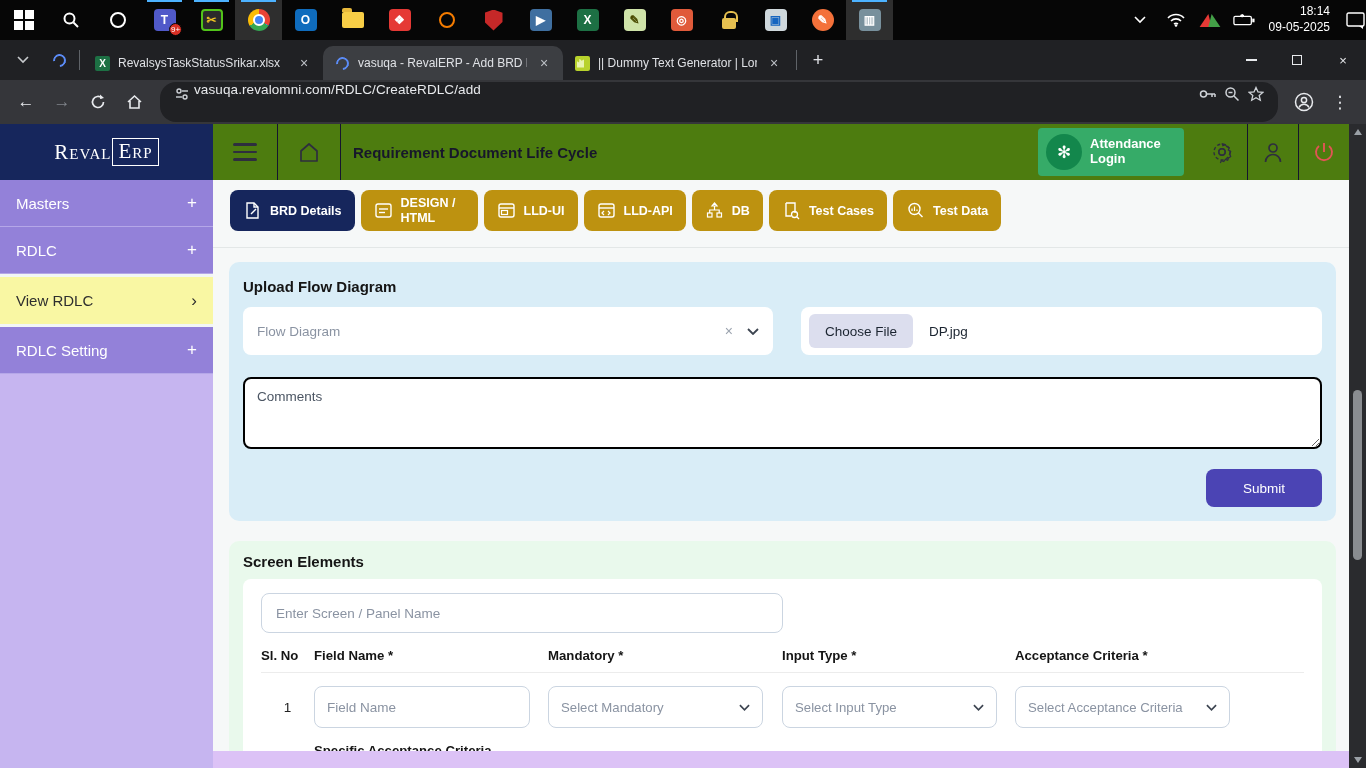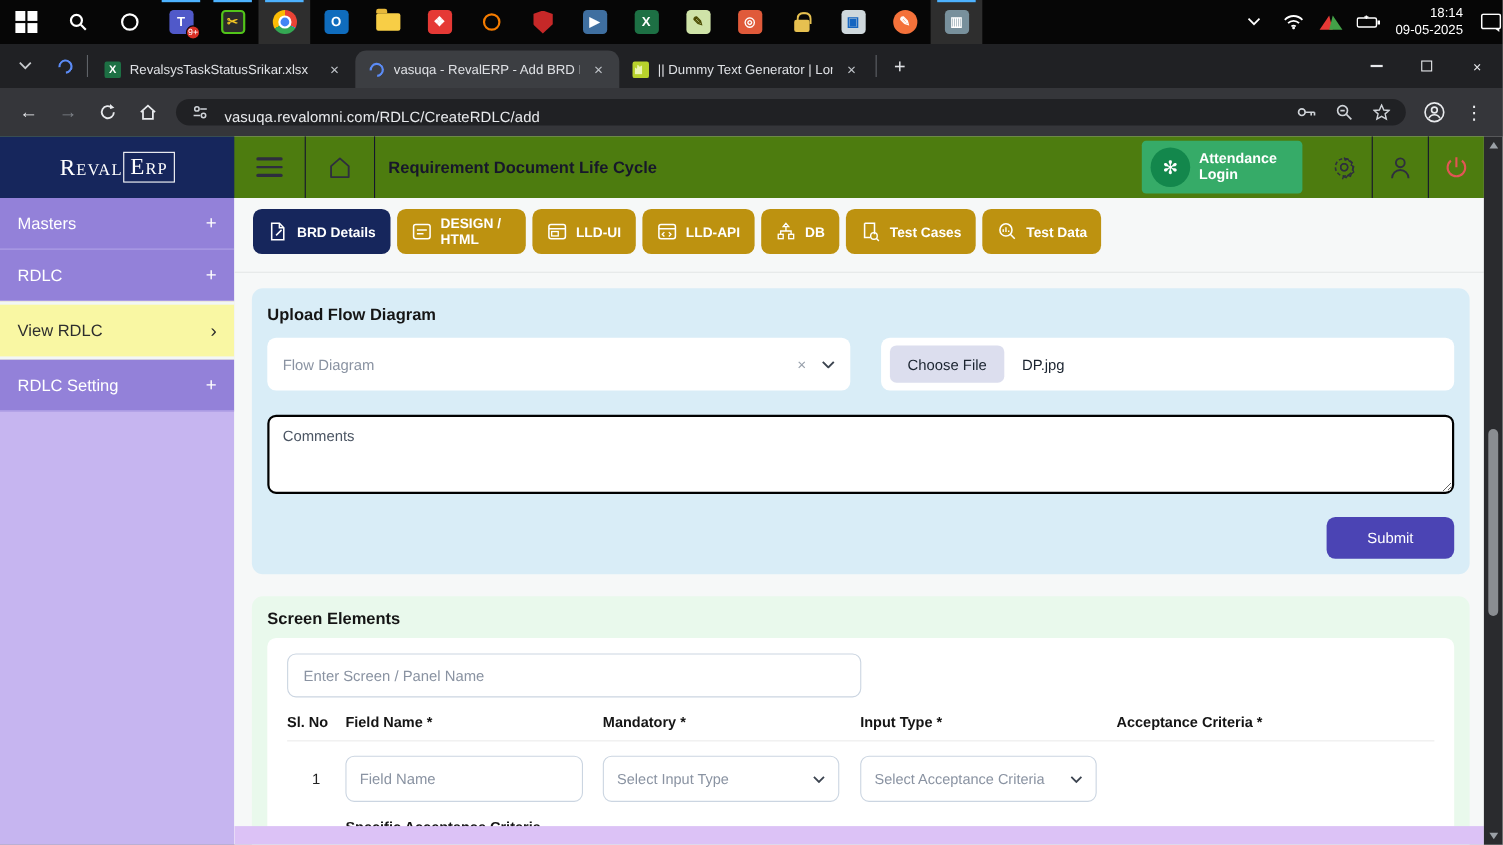--- a/index.html
+++ b/index.html
@@ -50,21 +50,21 @@
   .newtab { width:28px; height:28px; margin:0 0 6px 4px; color:#dfe1e5; font-size:18px; display:flex; align-items:center; justify-content:center; border-radius:50%; }
   .wincontrols { margin-left:auto; display:flex; height:100%; align-items:stretch; }
   .wc { width:46px; display:flex; align-items:center; justify-content:center; color:#e8eaed; font-size:13px; }
   .wc .bar { width:11px; height:1.5px; background:#e8eaed; }
   .wc .box { width:10px; height:10px; border:1.5px solid #e8eaed; }
 
   
   .toolbar { position:absolute; top:80px; left:0; width:1366px; height:44px; background:#35363a; display:flex; align-items:center; padding:0 10px; gap:4px; }
   .nav-ic { width:32px; height:32px; display:flex; align-items:center; justify-content:center; color:#e8eaed; font-size:17px; border-radius:50%; }
   .nav-ic.dim { color:#80858b; }
-  .omnibox { flex:1; height:24px; margin:0 6px; background:#202124; border-radius:16px; display:flex; align-items:flex-end; padding:0 10px; gap:10px; }
+  .omnibox { flex:1; height:40px; margin:0 6px; background:#202124; border-radius:16px; display:flex; align-items:flex-start; padding:0 10px; }
   .omni-url { flex:1; color:#e8eaed; font-size:13.5px; letter-spacing:.1px; }
   .omni-ic { width:24px; height:24px; display:flex; align-items:center; justify-content:center; color:#cfd3d8; }
   .toolbar svg { display:block; }
 
   
   .app { position:absolute; top:124px; left:0; width:1366px; height:644px; background:#f6f8f8; }
 
   
   .pagebar { position:absolute; top:0; right:0; width:17px; height:644px; background:#2a2b2e; }
   .pagebar .arrow { position:absolute; left:0; width:17px; height:16px; display:flex; align-items:center; justify-content:center; }
@@ -505,20 +505,28 @@
           <div class="grid-row th-row">
             <div>Sl. No</div>
             <div>Field Name *</div>
             <div>Mandatory *</div>
             <div>Input Type *</div>
             <div>Acceptance Criteria *</div>
           </div>
           <div class="grid-row td-row">
             <div class="slno">1</div>
             <div><input class="cell-input" placeholder="Field Name" style=""></div>
+            <div>
+              <div class="cell-select">
+                <span class="ph">Select Mandatory</span>
+                <svg class="chev" width="11" height="7" viewBox="0 0 12 7">
+                    <polyline points="1,1 6,6 11,1" fill="none" stroke="#3c4450" stroke-width="1.8"></polyline>
+                  </svg>
+              </div>
+            </div>
             <div>
               <div class="cell-select">
                 <span class="ph">Select Input Type</span>
                 <svg class="chev" width="11" height="7" viewBox="0 0 12 7">
                     <polyline points="1,1 6,6 11,1" fill="none" stroke="#3c4450" stroke-width="1.8"></polyline>
                   </svg>
               </div>
             </div>
             <div>
               <div class="cell-select">

